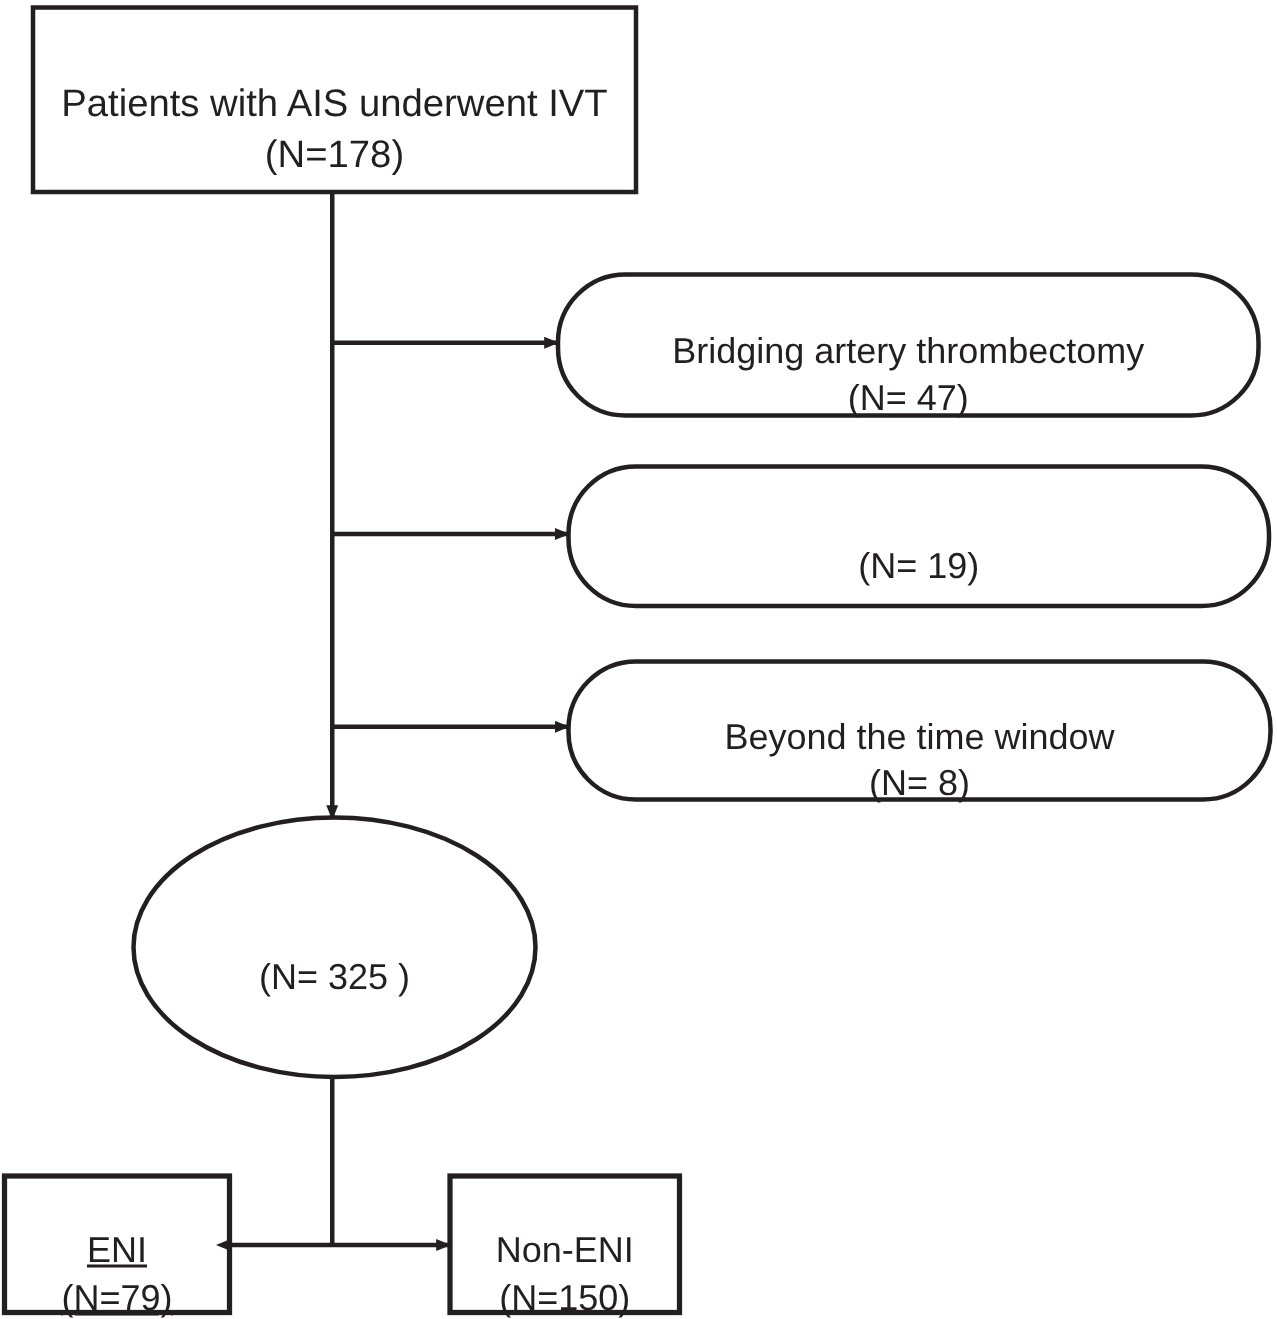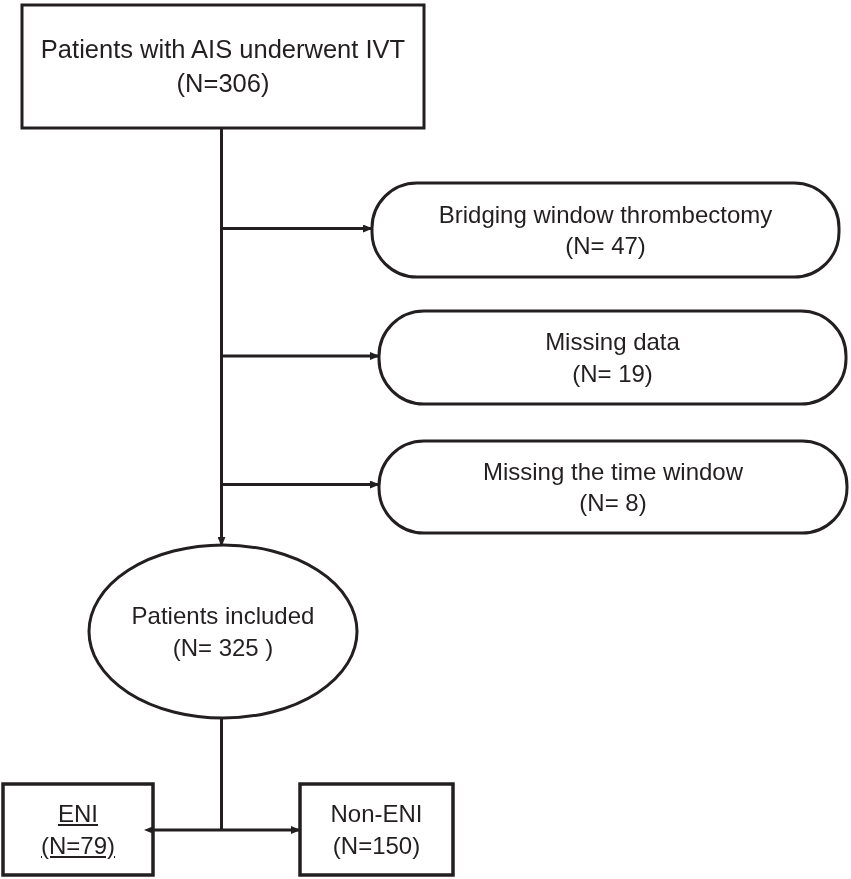--- a/index.html
+++ b/index.html
@@ -29,20 +29,21 @@
     position: absolute;
     display: flex;
     flex-direction: column;
     align-items: center;
     justify-content: center;
     text-align: center;
     line-height: 1.30;
     color: #231f20;
     pointer-events: none;
     white-space: pre;
+    margin-top: 20px;
   }
   .lbl-line { display: block; }
 
   
   #node-top-label {
     left: 22px;  top: 5px;  width: 402px; height: 123px;
     font-size: 25.5px;
   }
   
   #node-excl-0-label { left: 372px; top: 183px; width: 467px; height: 94px; font-size: 24px; }
@@ -88,40 +89,38 @@
     <path d="M221.5,356 L379,356" fill="none" stroke="#231f20" stroke-width="3" marker-end="url(#arrowhead)"></path>
     <path d="M221.5,484.5 L379,484.5" fill="none" stroke="#231f20" stroke-width="3" marker-end="url(#arrowhead)"></path>
 
     <path d="M221.5,718 L221.5,830" fill="none" stroke="#231f20" stroke-width="3"></path>
 
     <path d="M153,830 L300,830" fill="none" stroke="#231f20" stroke-width="3" marker-start="url(#arrowhead-start)" marker-end="url(#arrowhead)"></path>
   </svg>
 
   <div class="node-label" id="node-top-label">
     <span class="lbl-line">Patients with AIS underwent IVT</span>
-    <span class="lbl-line">(N=306)</span>
+    <span class="lbl-line">(N=178)</span>
   </div>
 
   <div class="node-label" id="node-excl-0-label">
-    <span class="lbl-line">Bridging window thrombectomy</span>
+    <span class="lbl-line">Bridging artery thrombectomy</span>
     <span class="lbl-line">(N= 47)</span>
   </div>
 
   <div class="node-label" id="node-excl-1-label">
-    <span class="lbl-line">Missing data</span>
     <span class="lbl-line">(N= 19)</span>
   </div>
 
   <div class="node-label" id="node-excl-2-label">
-    <span class="lbl-line">Missing the time window</span>
+    <span class="lbl-line">Beyond the time window</span>
     <span class="lbl-line">(N= 8)</span>
   </div>
 
   <div class="node-label" id="node-included-label">
-    <span class="lbl-line">Patients included</span>
     <span class="lbl-line">(N= 325 )</span>
   </div>
 
   <div class="node-label" id="node-eni-label">
     <span class="lbl-line">ENI</span>
     <span class="lbl-line">(N=79)</span>
   </div>
 
   <div class="node-label" id="node-nonEni-label">
     <span class="lbl-line">Non-ENI</span>

